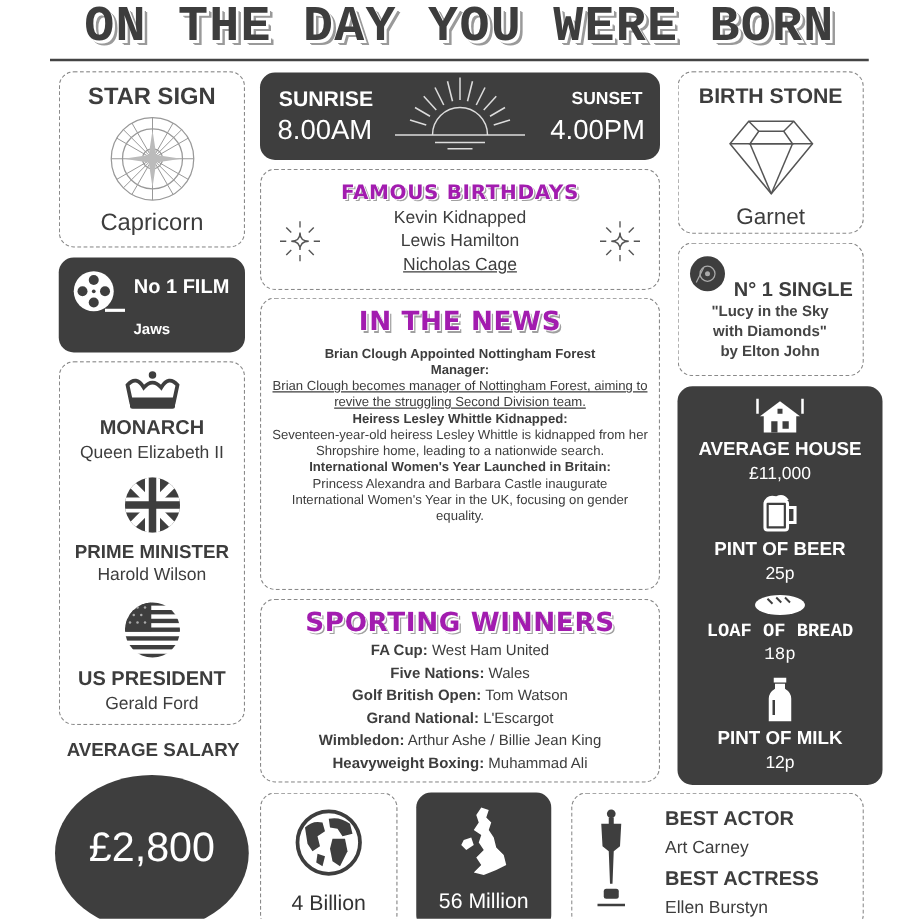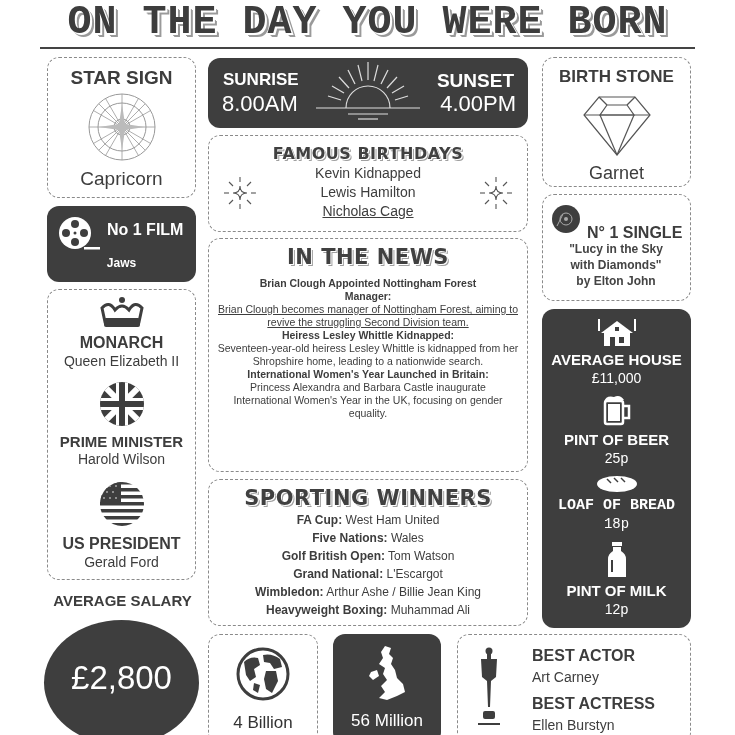--- a/index.html
+++ b/index.html
@@ -11,21 +11,21 @@
   .title {
     position: absolute; left: 0; top: 0; width: 735px; text-align: center;
     font-family: Liberation Mono, monospace; font-weight: bold; font-size: 40px; letter-spacing: 1px;
     color: #3d3d3d; line-height: 46px;
     text-shadow: 2px 2px 0 #fff, 3px 3px 0 #9a9a9a, 4px 4px 0 #9a9a9a;
   }
   .rule { position: absolute; left: 40px; top: 47px; width: 655px; height: 2px; background: #444; }
   .center { text-align: center; }
   .h-bold { font-weight: bold; }
   .shadow-head {
-    font-family: "DejaVu Sans", sans-serif; font-weight: bold; color: #404040; letter-spacing: 0.5px;
+    font-family: "DejaVu Sans", sans-serif; font-weight: bold; color: #a21caf; letter-spacing: 0.5px;
     text-shadow: 1px 1px 0 #fff, 2px 2px 0 #a0a0a0;
   }
   .news p { font-size: 10.5px; line-height: 13px; }
   .sport p { font-size: 12px; line-height: 18px; }
   .price-item { text-align: center; }
   .price-item .lbl { font-weight: bold; font-size: 15px; line-height: 18px; }
   .price-item .val { font-size: 14px; line-height: 18px; }
   svg { display: block; }
 </style>
 </head>
@@ -53,21 +53,21 @@
       </g>
       <polygon points="35,12 38,32 58,35 38,38 35,58 32,38 12,35 32,32" fill="#bbb"></polygon>
     </svg>
   </div>
   <div class="center" style="font-size:19px;margin-top:6px;">Capricorn</div>
 </div>
 
 <div class="abs dark" style="left:208px;top:58px;width:320px;height:70px;">
   <div class="abs h-bold" style="left:15px;top:12px;font-size:17px;">SUNRISE</div>
   <div class="abs" style="left:14px;top:33px;font-size:22px;">8.00AM</div>
-  <div class="abs h-bold" style="right:14px;top:12px;font-size:19px;margin-left:32px;">SUNSET</div>
+  <div class="abs h-bold" style="right:14px;top:12px;font-size:14px;margin-left:32px;">SUNSET</div>
   <div class="abs" style="right:12px;top:33px;font-size:22px;">4.00PM</div>
   <div class="abs" style="left:108px;top:2px;">
     <svg width="104" height="64" viewBox="0 0 104 64">
       <g stroke="#ddd" stroke-width="1.2" fill="none">
         <path d="M30 48 A22 22 0 0 1 74 48"></path>
         <line x1="0" y1="48" x2="104" y2="48"></line>
         <line x1="32" y1="54" x2="72" y2="54"></line>
         <line x1="42" y1="59" x2="62" y2="59"></line>
         <line x1="52" y1="2" x2="52" y2="20"></line>
         <line x1="42" y1="5" x2="46" y2="21"></line>
@@ -256,21 +256,21 @@
 <div class="abs dash sport" style="left:208px;top:479px;width:320px;height:147px;">
   <div class="center shadow-head" style="font-size:21px;margin-top:6px;margin-bottom:1px;">SPORTING WINNERS</div>
   <p class="center"><b>FA Cup:</b><span> West Ham United</span></p>
   <p class="center"><b>Five Nations:</b><span> Wales</span></p>
   <p class="center"><b>Golf British Open:</b><span> Tom Watson</span></p>
   <p class="center"><b>Grand National:</b><span> L'Escargot</span></p>
   <p class="center"><b>Wimbledon:</b><span> Arthur Ashe / Billie Jean King</span></p>
   <p class="center"><b>Heavyweight Boxing:</b><span> Muhammad Ali</span></p>
 </div>
 
-<div class="abs dark" style="left:542px;top:309px;width:149px;height:319px;">
+<div class="abs dark" style="left:542px;top:309px;width:164px;height:319px;">
   <div class="price-item" style="margin-top:8px;">
     <div style="width:40px;height:30px;margin:0 auto;">
       <svg width="40" height="30" viewBox="0 0 40 30">
           <g fill="#fff">
         <polygon points="20,4 36,16 4,16"></polygon>
         <rect x="7" y="15" width="26" height="14"></rect>
         <rect x="1" y="2" width="2" height="12"></rect>
             <rect x="37" y="2" width="2" height="12"></rect>
       </g>
           <g fill="#3e3e3e">

